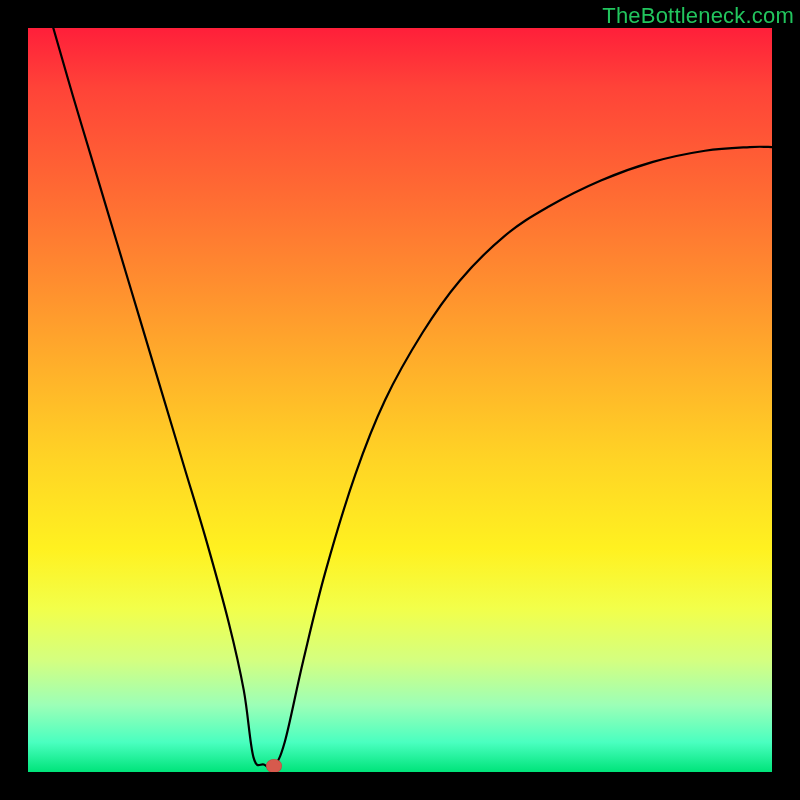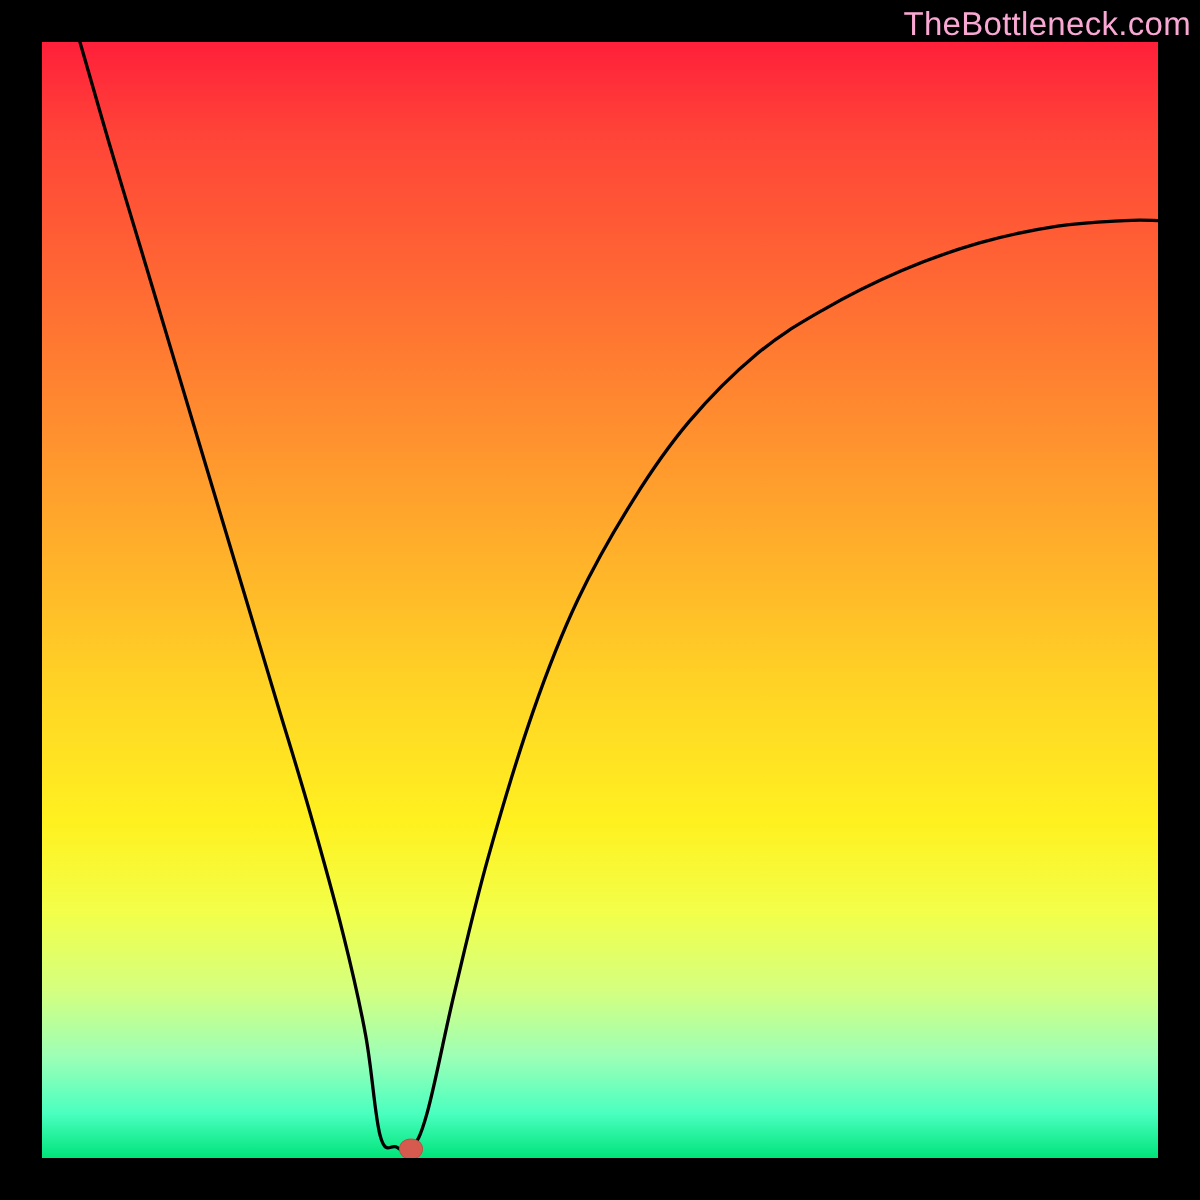--- a/index.html
+++ b/index.html
@@ -44,21 +44,21 @@
       #d4ff80 85%,
       #9cffb7 91%,
       #4affc0 96%,
       #00e47a 100%
     );
   }
   .watermark {
     position: absolute;
     top: 3px;
     right: 6px;
-    color: #f9a8d4;
+    color: #22c55e;
     font-size: 22px;
     font-weight: 500;
     letter-spacing: 0.2px;
     user-select: none;
   }
   svg.curve {
     position: absolute;
     inset: 0;
     width: 100%;
     height: 100%;

